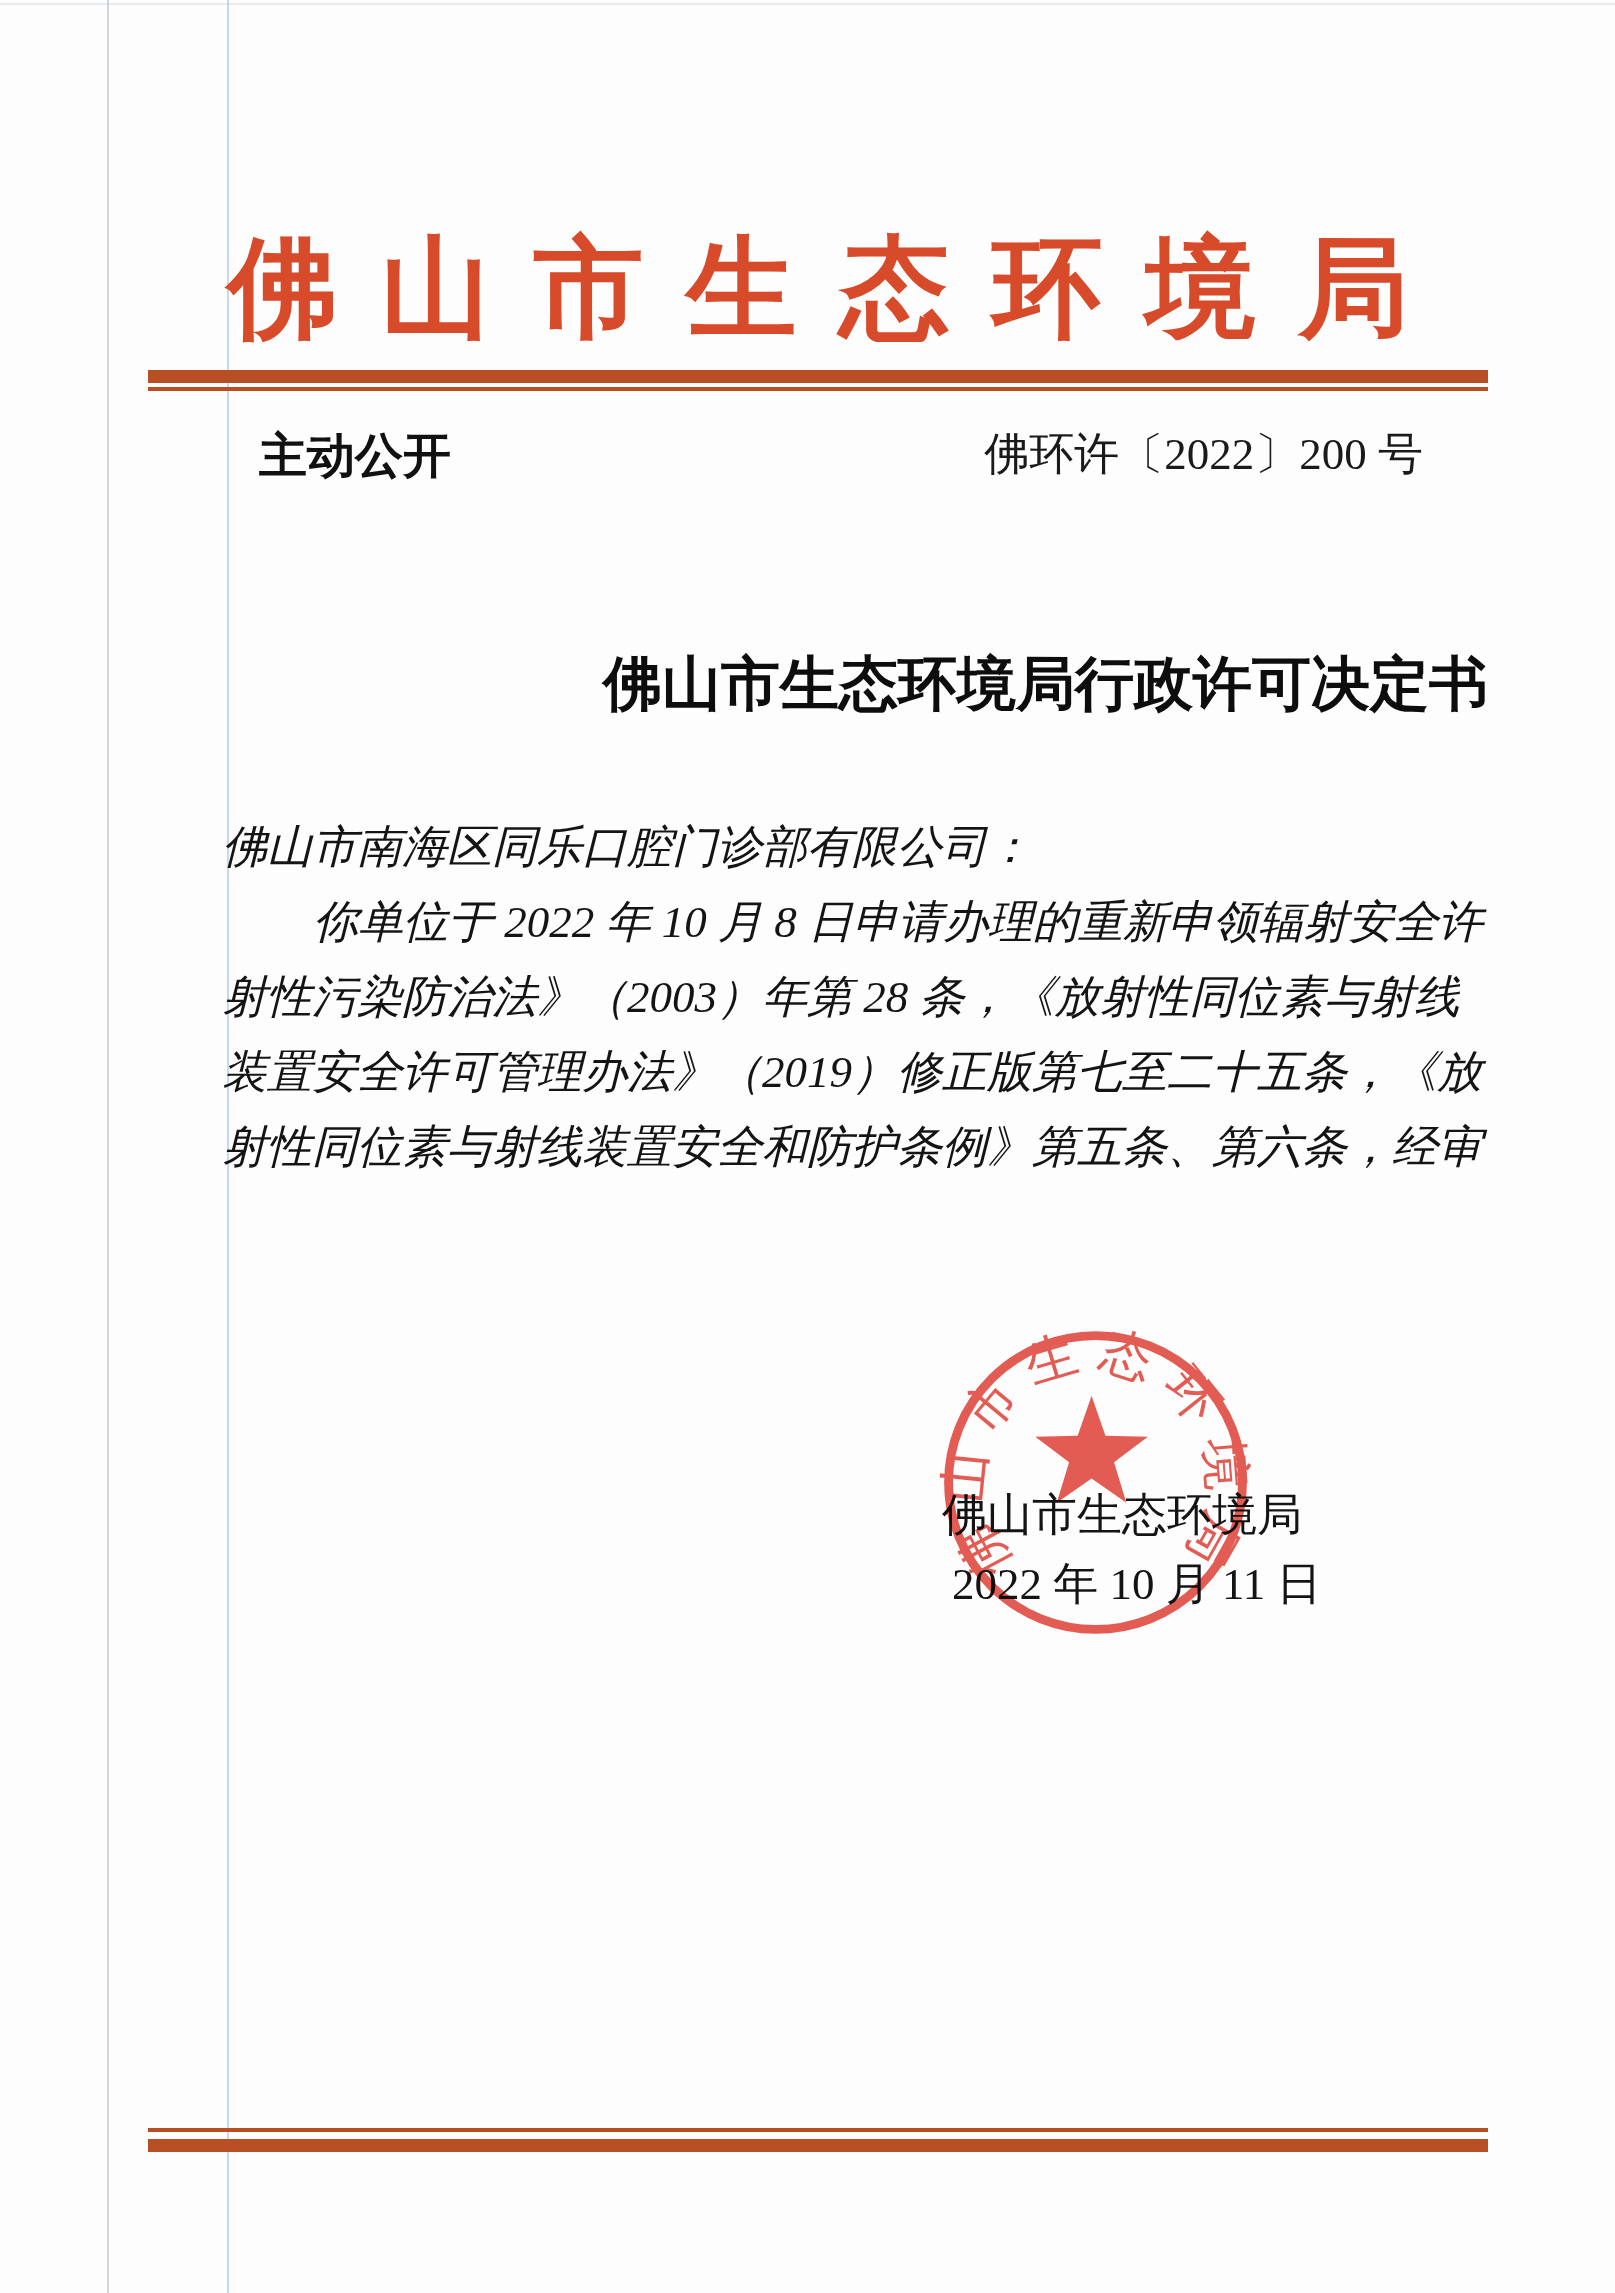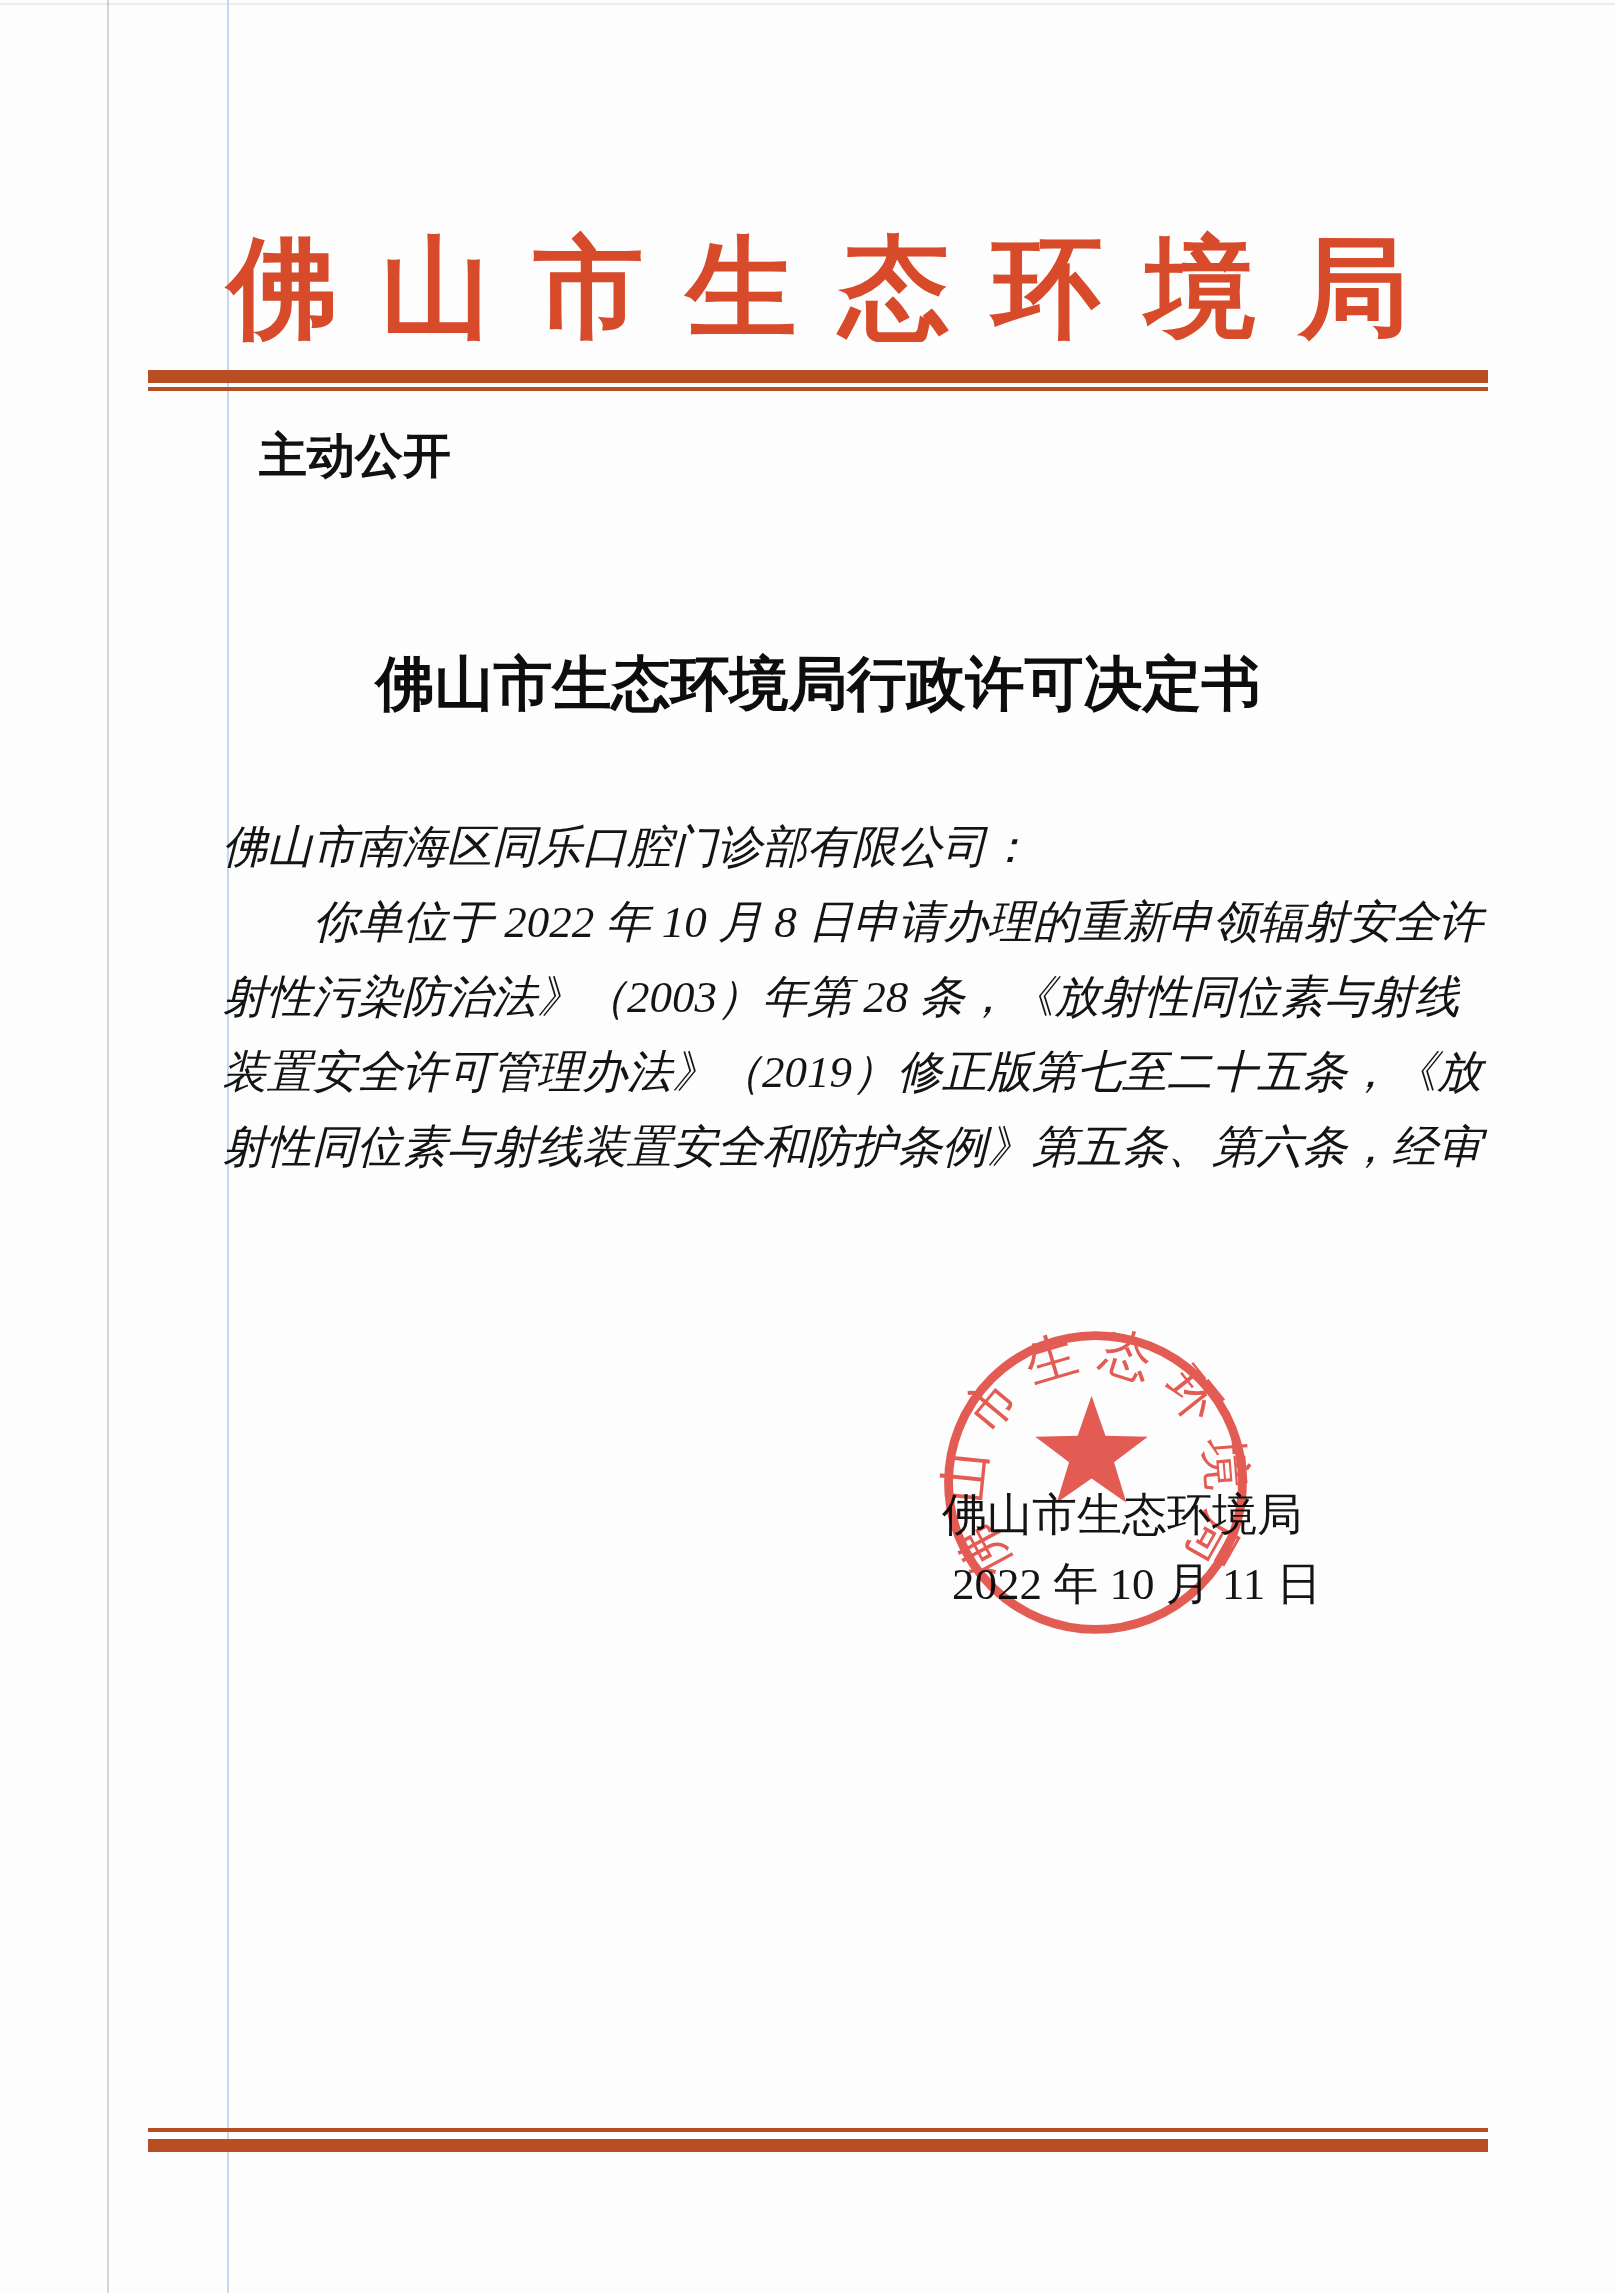--- a/index.html
+++ b/index.html
@@ -49,21 +49,21 @@
     font-family: "Liberation Sans", "DejaVu Sans", sans-serif;
     font-weight: bold; font-size: 48px; color: #111;
   }
   .doc-number {
     position: absolute; right: 193px; top: 0;
     font-size: 45px; color: #1a1a1a; white-space: nowrap;
   }
 
   .doc-title {
     position: absolute; left: 148px; top: 645px; width: 1340px;
-    text-align: center; font-size: 59px; font-weight: bold; color: #0d0d0d;
+    text-align: right; font-size: 59px; font-weight: bold; color: #0d0d0d;
     white-space: nowrap;
   }
 
   .body-text {
     position: absolute; left: 222px; top: 810px; width: 1204px;
     font-size: 45px; color: #141414;
   }
   .body-line { height: 75px; line-height: 75px; white-space: nowrap; font-style: italic; }
   .body-line.indent { text-indent: 91px; }
 
@@ -90,20 +90,21 @@
   <div class="scan-edge-gray"></div>
   <div class="scan-line-blue"></div>
 
   <div class="letterhead">佛山市生态环境局</div>
 
   <div class="rule rule-top-thick"></div>
   <div class="rule rule-top-thin"></div>
 
   <div class="meta-row">
     <div class="publicity">主动公开</div>
+    <div class="doc-number">佛环许〔2022〕200 号</div>
   </div>
 
   <div class="doc-title">佛山市生态环境局行政许可决定书</div>
 
   <div class="body-text">
     <div class="body-line">佛山市南海区同乐口腔门诊部有限公司：</div>
     <div class="body-line indent">你单位于 2022 年 10 月 8 日申请办理的重新申领辐射安全许</div>
     <div class="body-line">射性污染防治法》（2003）年第 28 条，《放射性同位素与射线</div>
     <div class="body-line">装置安全许可管理办法》（2019）修正版第七至二十五条，《放</div>
     <div class="body-line">射性同位素与射线装置安全和防护条例》第五条、第六条，经审</div>

